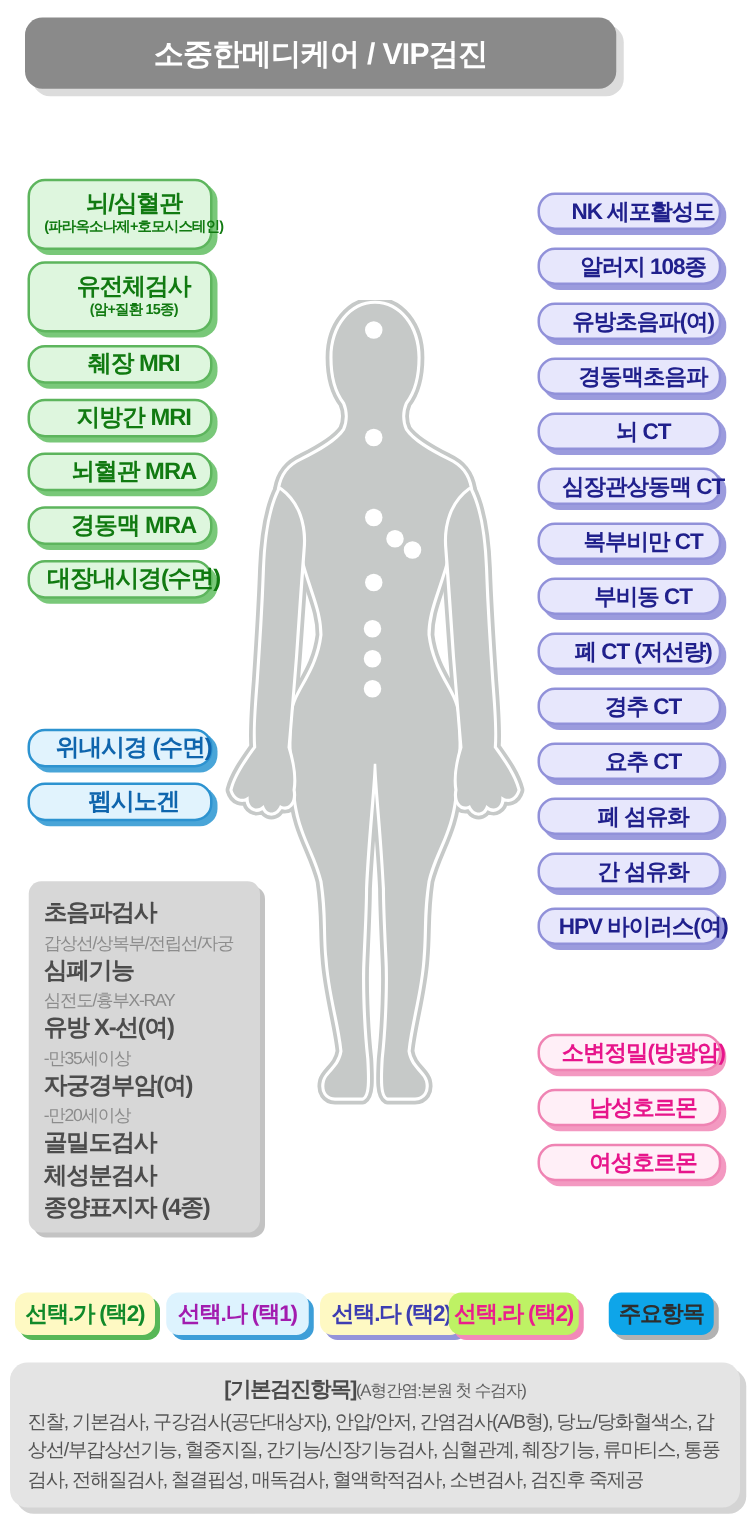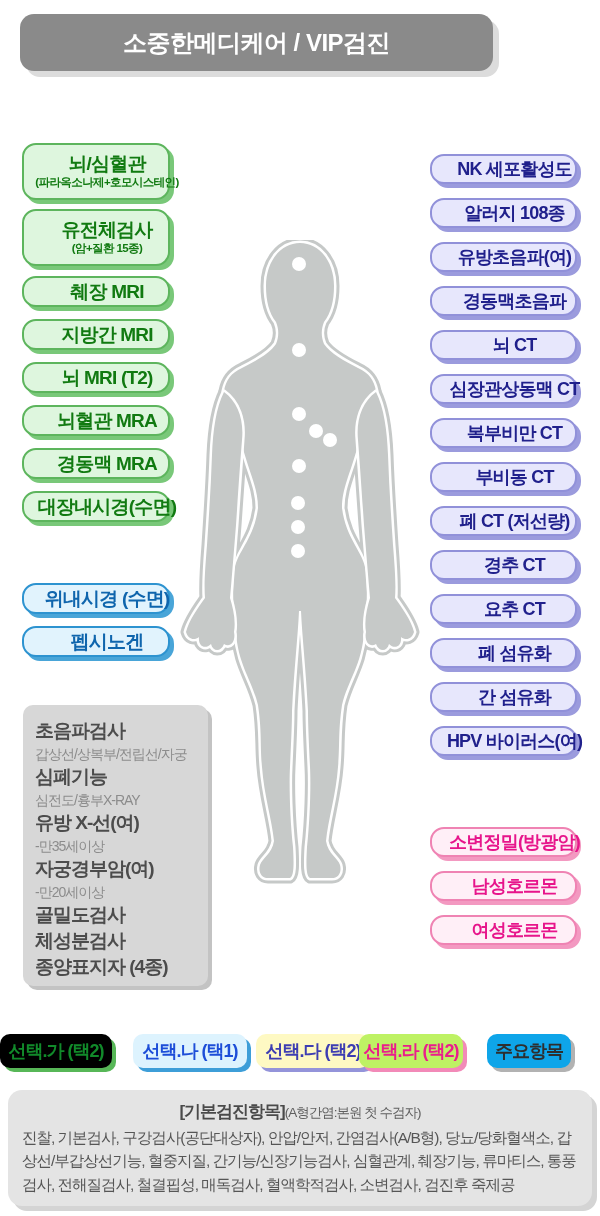--- a/index.html
+++ b/index.html
@@ -37,22 +37,22 @@
 
   
   .gray-panel{position:absolute;left:23px;top:705px;width:185px;height:281px;background:#d7d7d7;
     border-radius:10px;box-shadow:4px 4px 0 #c3c3c3;box-sizing:border-box;padding:13px 8px 0 12px;}
   .gray-panel .gp-title{font-size:19px;font-weight:bold;color:#4c4c4c;line-height:26px;letter-spacing:-1px;white-space:nowrap;}
   .gray-panel .gp-sub{font-size:14px;color:#8c8c8c;line-height:20px;letter-spacing:-1px;white-space:nowrap;}
 
   
   .legend-item{position:absolute;top:1034px;height:34px;border-radius:10px;display:flex;
     align-items:center;justify-content:center;font-weight:bold;font-size:18px;letter-spacing:-1px;box-sizing:border-box;}
-  .legend-item.cat-green{left:0;width:112px;background:#000000;color:#118a2a;box-shadow:4px 4px 0 #57b757;}
-  .legend-item.cat-blue{left:133px;width:114px;background:#ddf3fe;color:#1d4ed8;box-shadow:4px 4px 0 #3d9ed8;}
+  .legend-item.cat-green{left:12px;width:112px;background:#fef9c3;color:#118a2a;box-shadow:4px 4px 0 #57b757;}
+  .legend-item.cat-blue{left:133px;width:114px;background:#ddf3fe;color:#a21caf;box-shadow:4px 4px 0 #3d9ed8;}
   .legend-item.cat-purple{left:256px;width:114px;background:#fef9c3;color:#3d3db2;box-shadow:4px 4px 0 #9494da;}
   .legend-item.cat-pink{left:359px;width:104px;background:#bef264;color:#ea1e8c;box-shadow:4px 4px 0 #f28ab8;}
   .legend-item.cat-gray{left:487px;width:84px;background:#0ea5e9;color:#2e2e2e;box-shadow:4px 4px 0 #b2b2b2;}
 
   
   .basic-panel{position:absolute;left:8px;top:1090px;width:584px;height:116px;background:#e4e4e4;
     border-radius:14px;box-shadow:5px 5px 0 #d4d4d4;box-sizing:border-box;padding:10px 14px 0 14px;}
   .basic-head{display:flex;justify-content:center;align-items:baseline;}
   .basic-head .h{font-size:17px;font-weight:bold;color:#4a4a4a;letter-spacing:-1px;}
   .basic-head .n{font-size:13.5px;color:#5f5f5f;letter-spacing:-1px;}
@@ -172,23 +172,20 @@
         <div class="pill-label">유전체검사</div>
         <div class="pill-sub">(암+질환 15종)</div>
       </div>
       <div class="pill">
         <div class="pill-label">췌장 MRI</div>
       </div>
       <div class="pill">
         <div class="pill-label">지방간 MRI</div>
       </div>
       <div class="pill">
-        <div class="pill-label">뇌 MRI (T2)</div>
-      </div>
-      <div class="pill">
         <div class="pill-label">뇌혈관 MRA</div>
       </div>
       <div class="pill">
         <div class="pill-label">경동맥 MRA</div>
       </div>
       <div class="pill">
         <div class="pill-label">대장내시경(수면)</div>
       </div>
     </div>
   <div class="blue-group">

